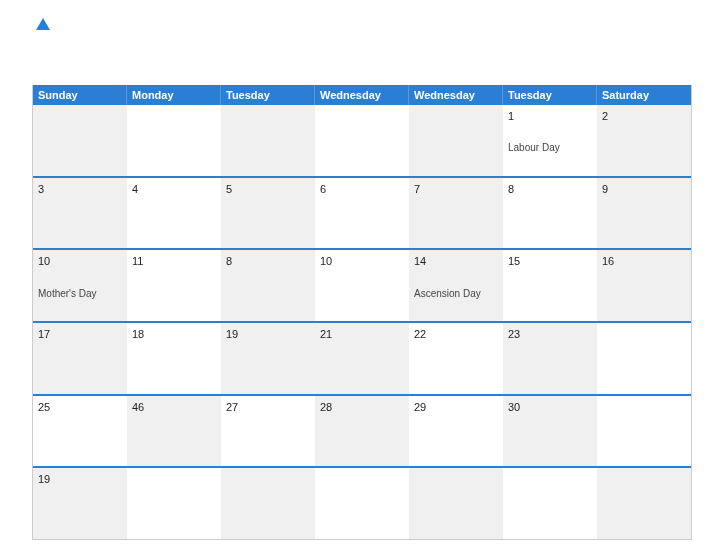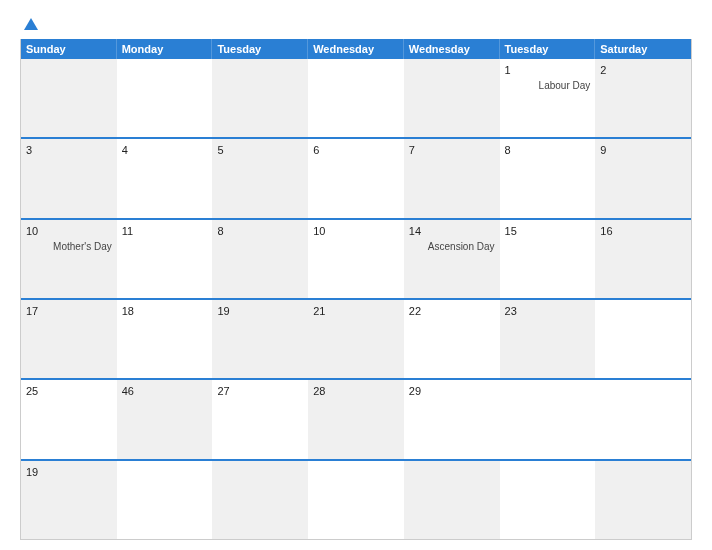--- a/index.html
+++ b/index.html
@@ -6,23 +6,24 @@
     body {
       width: 712px;
       height: 550px;
       background: #fff;
       font-family: Arial, sans-serif;
       overflow: hidden;
     }
     .page {
       width: 712px;
       height: 550px;
-      padding: 18px 20px 10px 20px;
-      display: flex;
-      flex-direction: column;
+      padding: 18px 20px 10px 32px;
+      display: flex;
+      flex-direction: column;
+      gap: 46px;
     }
     .header {
       display: flex;
       align-items: flex-start;
       justify-content: space-between;
       margin-bottom: 8px;
     }
     .logo {
       display: flex;
       flex-direction: column;
@@ -124,23 +125,22 @@
     }
     .day-num {
       font-size: 11px;
       color: #222;
       font-weight: normal;
       line-height: 1.4;
     }
     .day-event {
       font-size: 10px;
       color: #444;
-      margin-top: 1px;
+      margin-top: 17px;
       line-height: 1.3;
-      text-align: right;
     }
   </style>
 </head>
 <body>
 
 <div class="page">
   <div class="header">
     <div class="logo">
       <div class="logo-line">
         <span class="logo-general"></span>
@@ -256,20 +256,23 @@
           </div>
           <div class="cal-cell even-cell">
             <div class="day-num">27</div>
           </div>
           <div class="cal-cell odd-cell">
             <div class="day-num">28</div>
           </div>
           <div class="cal-cell even-cell">
             <div class="day-num">29</div>
           </div>
+          <div class="cal-cell odd-cell">
+            <div class="day-num">30</div>
+          </div>
         </div>
         <div class="cal-week">
           <div class="cal-cell odd-cell">
             <div class="day-num">19</div>
           </div>
           <div class="cal-cell even-cell"></div>
           <div class="cal-cell odd-cell"></div>
           <div class="cal-cell even-cell"></div>
           <div class="cal-cell odd-cell"></div>
           <div class="cal-cell even-cell"></div>

